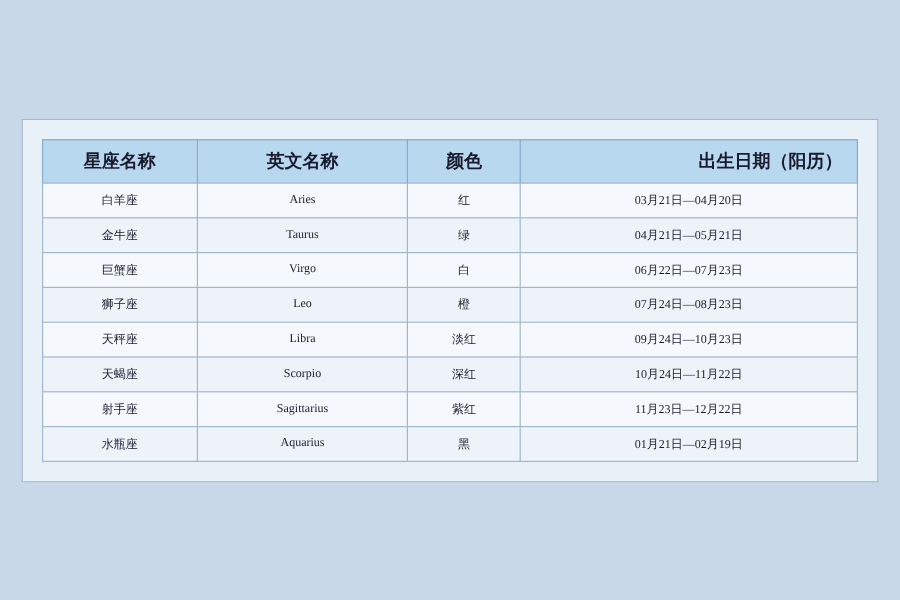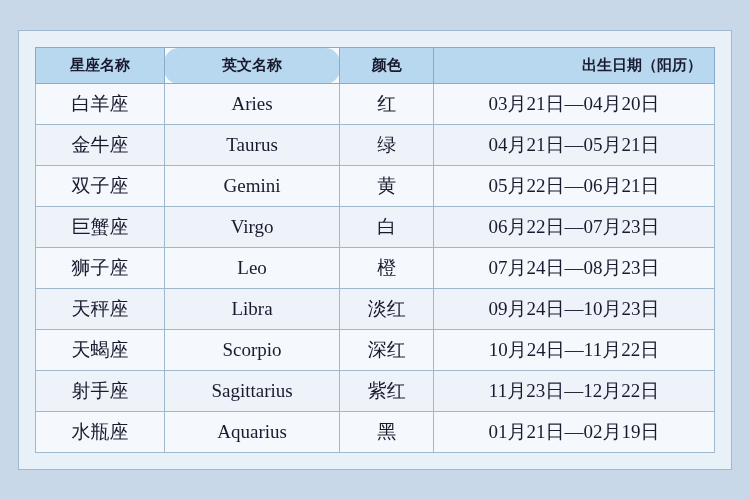--- a/index.html
+++ b/index.html
@@ -38,34 +38,34 @@
       text-align: center;
       font-size: 15px;
       font-weight: bold;
       color: #1a1a2e;
     }
 
     tbody tr td {
       border: 1px solid #a0b8cc;
       padding: 7px 12px;
       text-align: center;
-      font-size: 19px;
+      font-size: 10px;
       color: #1a1a2e;
     }
 
     tbody tr:nth-child(odd) {
       background-color: #f5f8fc;
     }
 
     tbody tr:nth-child(even) {
       background-color: #eef3fa;
     }
 
     .col-chinese { width: 110px; }
-    .col-english { width: 150px; border-radius: 15px; }
+    .col-english { width: 150px; }
     .col-color   { width: 80px; text-align: center; }
     .col-date    { width: 240px; text-align: right; }
   </style>
 </head>
 <body>
 
 <div class="table-wrapper">
   <table>
     <thead>
       <tr>
@@ -80,26 +80,20 @@
           <td>白羊座</td>
           <td>Aries</td>
           <td>红</td>
           <td>03月21日—04月20日</td>
         </tr>
         <tr>
           <td>金牛座</td>
           <td>Taurus</td>
           <td>绿</td>
           <td>04月21日—05月21日</td>
-        </tr>
-        <tr>
-          <td>双子座</td>
-          <td>Gemini</td>
-          <td>黄</td>
-          <td>05月22日—06月21日</td>
         </tr>
         <tr>
           <td>巨蟹座</td>
           <td>Virgo</td>
           <td>白</td>
           <td>06月22日—07月23日</td>
         </tr>
         <tr>
           <td>狮子座</td>
           <td>Leo</td>

